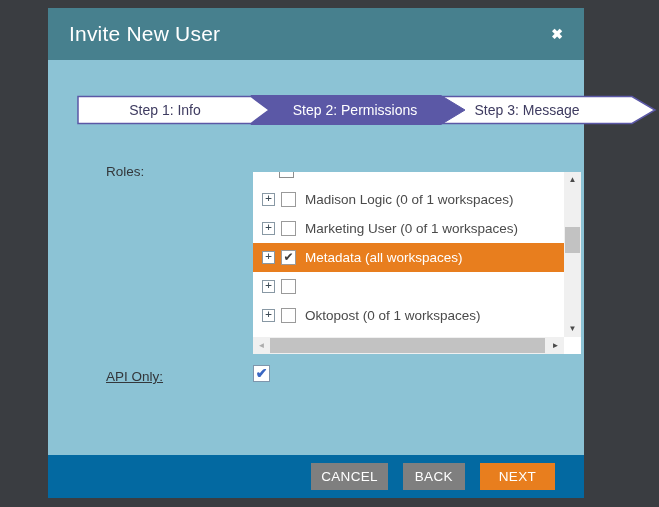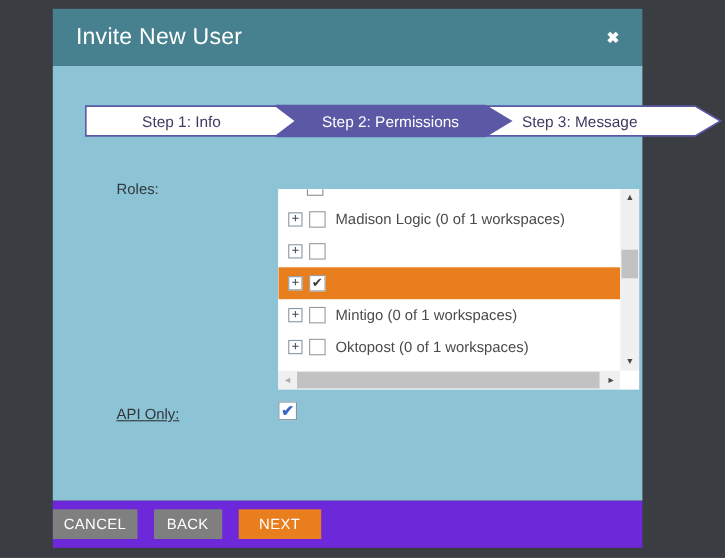--- a/index.html
+++ b/index.html
@@ -115,22 +115,22 @@
   .api-checkbox {
     position: absolute; left: 205px; top: 305px;
     width: 15px; height: 15px;
     border: 1px solid #7E96AC; background: #FFFFFF;
     color: #3A67C2; font-size: 14px; font-weight: bold;
     line-height: 14px; text-align: center; cursor: pointer;
   }
 
   
   .modal-footer {
-    height: 43px; background: #6d28d9; flex: none;
-    display: flex; align-items: center; 
+    height: 43px; background: #0369a1; flex: none;
+    display: flex; align-items: center; justify-content: flex-end;
     padding-right: 29px; gap: 15px;
   }
   .btn-action {
     height: 27px; border: none; color: #FFFFFF;
     font-family: "Liberation Sans", sans-serif;
     font-size: 13.5px; letter-spacing: 0.3px; cursor: pointer;
     background: #7F7F7F; padding: 0 12px;
   }
   .btn-cancel { padding: 0 10px; }
   .btn-next { background: #E87E1E; padding: 0 19px; }
@@ -174,29 +174,30 @@
         <div class="partial-checkbox"></div>
         <div class="rows">
             <div class="role-row">
     <span class="expander">+</span>
     <span class="row-checkbox"></span>
     <span class="role-label">Madison Logic (0 of 1 workspaces)</span>
   </div>
             <div class="role-row">
     <span class="expander">+</span>
     <span class="row-checkbox"></span>
+    <span class="role-label">Marketing User (0 of 1 workspaces)</span>
   </div>
             <div class="role-row selected">
     <span class="expander">+</span>
     <span class="row-checkbox">✔</span>
-  </div>
-            <div class="role-row">
-    <span class="expander">+</span>
-    <span class="row-checkbox"></span>
-    <span class="role-label">Mintigo (0 of 1 workspaces)</span>
+    <span class="role-label">Metadata (all workspaces)</span>
+  </div>
+            <div class="role-row">
+    <span class="expander">+</span>
+    <span class="row-checkbox"></span>
   </div>
             <div class="role-row">
     <span class="expander">+</span>
     <span class="row-checkbox"></span>
     <span class="role-label">Oktopost (0 of 1 workspaces)</span>
   </div>
           </div>
       </div>
 
       <div class="vscroll">

